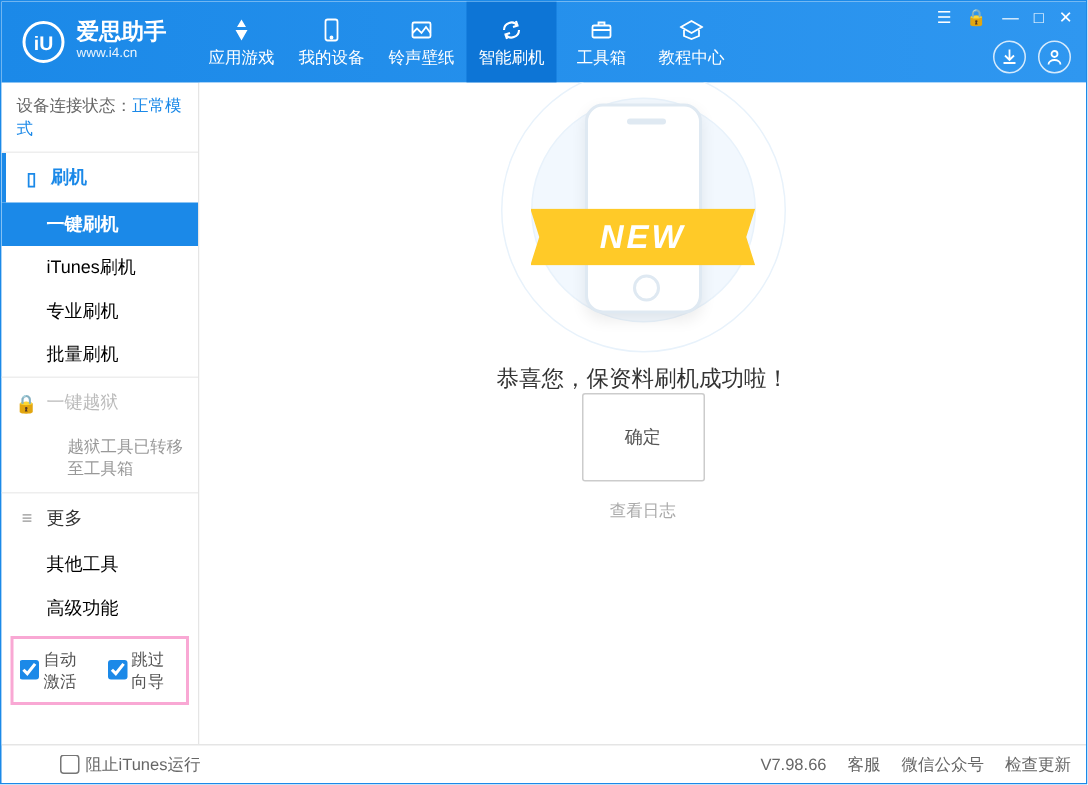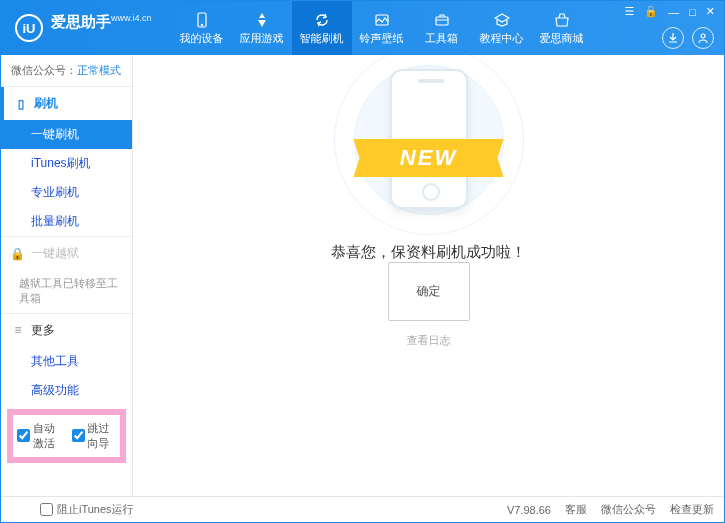--- a/index.html
+++ b/index.html
@@ -1,44 +1,44 @@
 <!DOCTYPE html>
 <html><head>
 <meta charset="utf-8">
 <style>
 *{margin:0;padding:0;box-sizing:border-box;font-family:"Microsoft YaHei",Arial,sans-serif;}
 body{background:#fff;}
 .window{width:725px;height:523px;border:1px solid #1b89e8;background:#fff;display:flex;flex-direction:column;overflow:hidden;}
 .titlebar{height:54px;background:linear-gradient(to right,#1b89e8,#2f97f0);display:flex;align-items:center;color:#fff;position:relative;}
 .logo-section{display:flex;padding:0 14px;gap:8px;}
 .logo-icon{width:28px;height:28px;border:2px solid #fff;border-radius:50%;display:flex;align-items:center;justify-content:center;font-weight:bold;font-size:13px;}
-.logo-text{display:flex;flex-direction:row;line-height:1.1;}
+.logo-text{display:flex;flex-direction:column;line-height:1.1;}
 .logo-title{font-size:15px;font-weight:bold;}
 .logo-sub{font-size:9px;opacity:.9;}
 .nav-tabs{display:flex;height:100%;margin-left:6px;}
 .nav-tab{width:60px;display:flex;flex-direction:column;align-items:center;justify-content:center;gap:2px;font-size:11px;cursor:pointer;}
 .nav-tab.active{background:#0d75d6;}
 .nav-tab .icon{width:18px;height:18px;display:flex;align-items:center;justify-content:center;}
 .win-controls{position:absolute;right:6px;top:4px;display:flex;gap:4px;align-items:center;}
 .win-controls span{font-size:11px;cursor:pointer;padding:0 3px;}
 .circle-btns{position:absolute;right:10px;bottom:6px;display:flex;gap:8px;}
 .circle-btn{width:22px;height:22px;border:1.5px solid rgba(255,255,255,.8);border-radius:50%;display:flex;align-items:center;justify-content:center;cursor:pointer;font-size:11px;}
 .body{flex:1;display:flex;overflow:hidden;}
 .sidebar{width:132px;border-right:1px solid #e5e5e5;display:flex;flex-direction:column;font-size:12px;background:#fff;}
 .conn-status{padding:8px 10px;font-size:11px;color:#666;}
 .conn-status .val{color:#1b89e8;}
 .side-section{border-top:1px solid #eee;}
 .side-header{display:flex;align-items:center;gap:6px;padding:8px 10px;color:#333;font-size:12px;}
 .side-header.active{border-left:3px solid #1b89e8;background:#fff;color:#1b89e8;font-weight:bold;}
 .side-header .hicon{width:14px;height:14px;display:flex;align-items:center;justify-content:center;color:#999;}
 .side-header.active .hicon{color:#1b89e8;}
-.side-item{padding:6px 10px 6px 30px;color:#1d4ed8;cursor:pointer;}
-.side-item.active{background:#1b89e8;color:#fff;}
-.side-note{padding:6px 10px 6px 18px;color:#999;font-size:11px;line-height:1.4;}
-.checkbox-row{border:6px solid #f9a8d4;margin:4px 6px;padding:6px 4px;display:flex;gap:10px;font-size:11px;align-items:center;}
+.side-item{padding:6px 10px 6px 30px;color:#000000;cursor:pointer;}
+.side-item.active{background:#1b89e8;color:#fff;font-weight:bold;}
+.side-note{padding:6px 10px 6px 44px;color:#999;font-size:11px;line-height:1.4;}
+.checkbox-row{border:2px solid #f9a8d4;margin:4px 6px;padding:6px 4px;display:flex;gap:10px;font-size:11px;align-items:center;}
 .checkbox-row label{display:flex;align-items:center;gap:3px;color:#555;cursor:pointer;}
 .checkbox-row input{accent-color:#1b89e8;}
 .main{flex:1;display:flex;flex-direction:column;align-items:center;position:relative;background:#fff;}
 .illustration{width:190px;height:170px;position:relative;margin-bottom:18px;}
 .ring{position:absolute;border:1px solid #e8f2fb;border-radius:50%;}
 .ring.r1{width:190px;height:190px;top:-10px;left:0;}
 .ring.r2{width:150px;height:150px;top:10px;left:20px;background:#f2f8fe;}
 .phone{position:absolute;width:78px;height:140px;background:#fff;border-radius:12px;border:2px solid #dfe9f2;left:56px;top:14px;box-shadow:0 4px 10px rgba(0,0,0,.08);}
 .phone::before{content:"";position:absolute;width:26px;height:4px;background:#dfe9f2;border-radius:2px;top:8px;left:26px;}
 .phone::after{content:"";position:absolute;width:14px;height:14px;border:2px solid #dfe9f2;border-radius:50%;bottom:6px;left:30px;}
@@ -60,77 +60,69 @@
     <div class="logo-section">
       <div class="logo-icon">iU</div>
       <div class="logo-text">
         <span class="logo-title">爱思助手</span>
         <span class="logo-sub">www.i4.cn</span>
       </div>
     </div>
     <div class="nav-tabs">
       <div class="nav-tab">
           <span class="icon">
+            <svg width="16" height="16" viewBox="0 0 16 16" fill="#fff">
+              <path d="M8 1l3 5H5z M4 8h8l-4 7z"></path>
+            </svg>
+          </span>
+          <span>应用游戏</span>
+        </div>
+      <div class="nav-tab">
+          <span class="icon">
             <svg width="16" height="16" viewBox="0 0 16 16" fill="none" stroke="#fff" stroke-width="1.2">
               <rect x="4" y="1" width="8" height="14" rx="1.5"></rect>
               <circle cx="8" cy="13" r=".7" fill="#fff"></circle>
             </svg>
           </span>
           <span>我的设备</span>
         </div>
       <div class="nav-tab">
           <span class="icon">
-            <svg width="16" height="16" viewBox="0 0 16 16" fill="#fff">
-              <path d="M8 1l3 5H5z M4 8h8l-4 7z"></path>
-            </svg>
-          </span>
-          <span>应用游戏</span>
+            <svg width="16" height="16" viewBox="0 0 16 16" fill="none" stroke="#fff" stroke-width="1.2">
+              <rect x="2" y="3" width="12" height="10" rx="1"></rect>
+              <path d="M2 10l3-3 3 3 3-4 3 4"></path>
+            </svg>
+          </span>
+          <span>铃声壁纸</span>
         </div>
       <div class="nav-tab active">
           <span class="icon">
             <svg width="16" height="16" viewBox="0 0 16 16" fill="none" stroke="#fff" stroke-width="1.4">
               <path d="M3 8a5 5 0 019-3M13 8a5 5 0 01-9 3"></path>
               <path d="M11 2l1 3-3 1M5 14l-1-3 3-1"></path>
             </svg>
           </span>
           <span>智能刷机</span>
         </div>
       <div class="nav-tab">
           <span class="icon">
             <svg width="16" height="16" viewBox="0 0 16 16" fill="none" stroke="#fff" stroke-width="1.2">
-              <rect x="2" y="3" width="12" height="10" rx="1"></rect>
-              <path d="M2 10l3-3 3 3 3-4 3 4"></path>
-            </svg>
-          </span>
-          <span>铃声壁纸</span>
-        </div>
-      <div class="nav-tab">
-          <span class="icon">
-            <svg width="16" height="16" viewBox="0 0 16 16" fill="none" stroke="#fff" stroke-width="1.2">
               <rect x="2" y="5" width="12" height="8" rx="1"></rect>
               <path d="M6 5V3h4v2M2 8h12"></path>
             </svg>
           </span>
           <span>工具箱</span>
         </div>
       <div class="nav-tab">
           <span class="icon">
             <svg width="16" height="16" viewBox="0 0 16 16" fill="none" stroke="#fff" stroke-width="1.2">
               <path d="M8 2L1 6l7 4 7-4z M3 8v4l5 2 5-2V8"></path>
             </svg>
           </span>
           <span>教程中心</span>
-        </div>
-      <div class="nav-tab">
-          <span class="icon">
-            <svg width="16" height="16" viewBox="0 0 16 16" fill="none" stroke="#fff" stroke-width="1.2">
-              <path d="M2 6h12l-1 8H3z M5 6l1-4h4l1 4"></path>
-            </svg>
-          </span>
-          <span>爱思商城</span>
         </div>
     </div>
     <div class="win-controls">
       <span>☰</span>
       <span>🔒</span>
       <span>—</span>
       <span>□</span>
       <span>✕</span>
     </div>
     <div class="circle-btns">
@@ -144,21 +136,21 @@
             <circle cx="6" cy="4" r="2"></circle>
             <path d="M2 11c0-2 2-3 4-3s4 1 4 3"></path>
           </svg>
         </div>
     </div>
   </div>
 
   <div class="body">
     <div class="sidebar">
       <div class="conn-status">
-        <span>微信公众号：</span><span class="val">正常模式</span>
+        <span>设备连接状态：</span><span class="val">正常模式</span>
       </div>
       <div class="side-section">
         <div class="side-header active">
           <span class="hicon">▯</span>
           <span>刷机</span>
         </div>
         <div class="side-item active">一键刷机</div>
         <div class="side-item">iTunes刷机</div>
         <div class="side-item">专业刷机</div>
         <div class="side-item">批量刷机</div>

